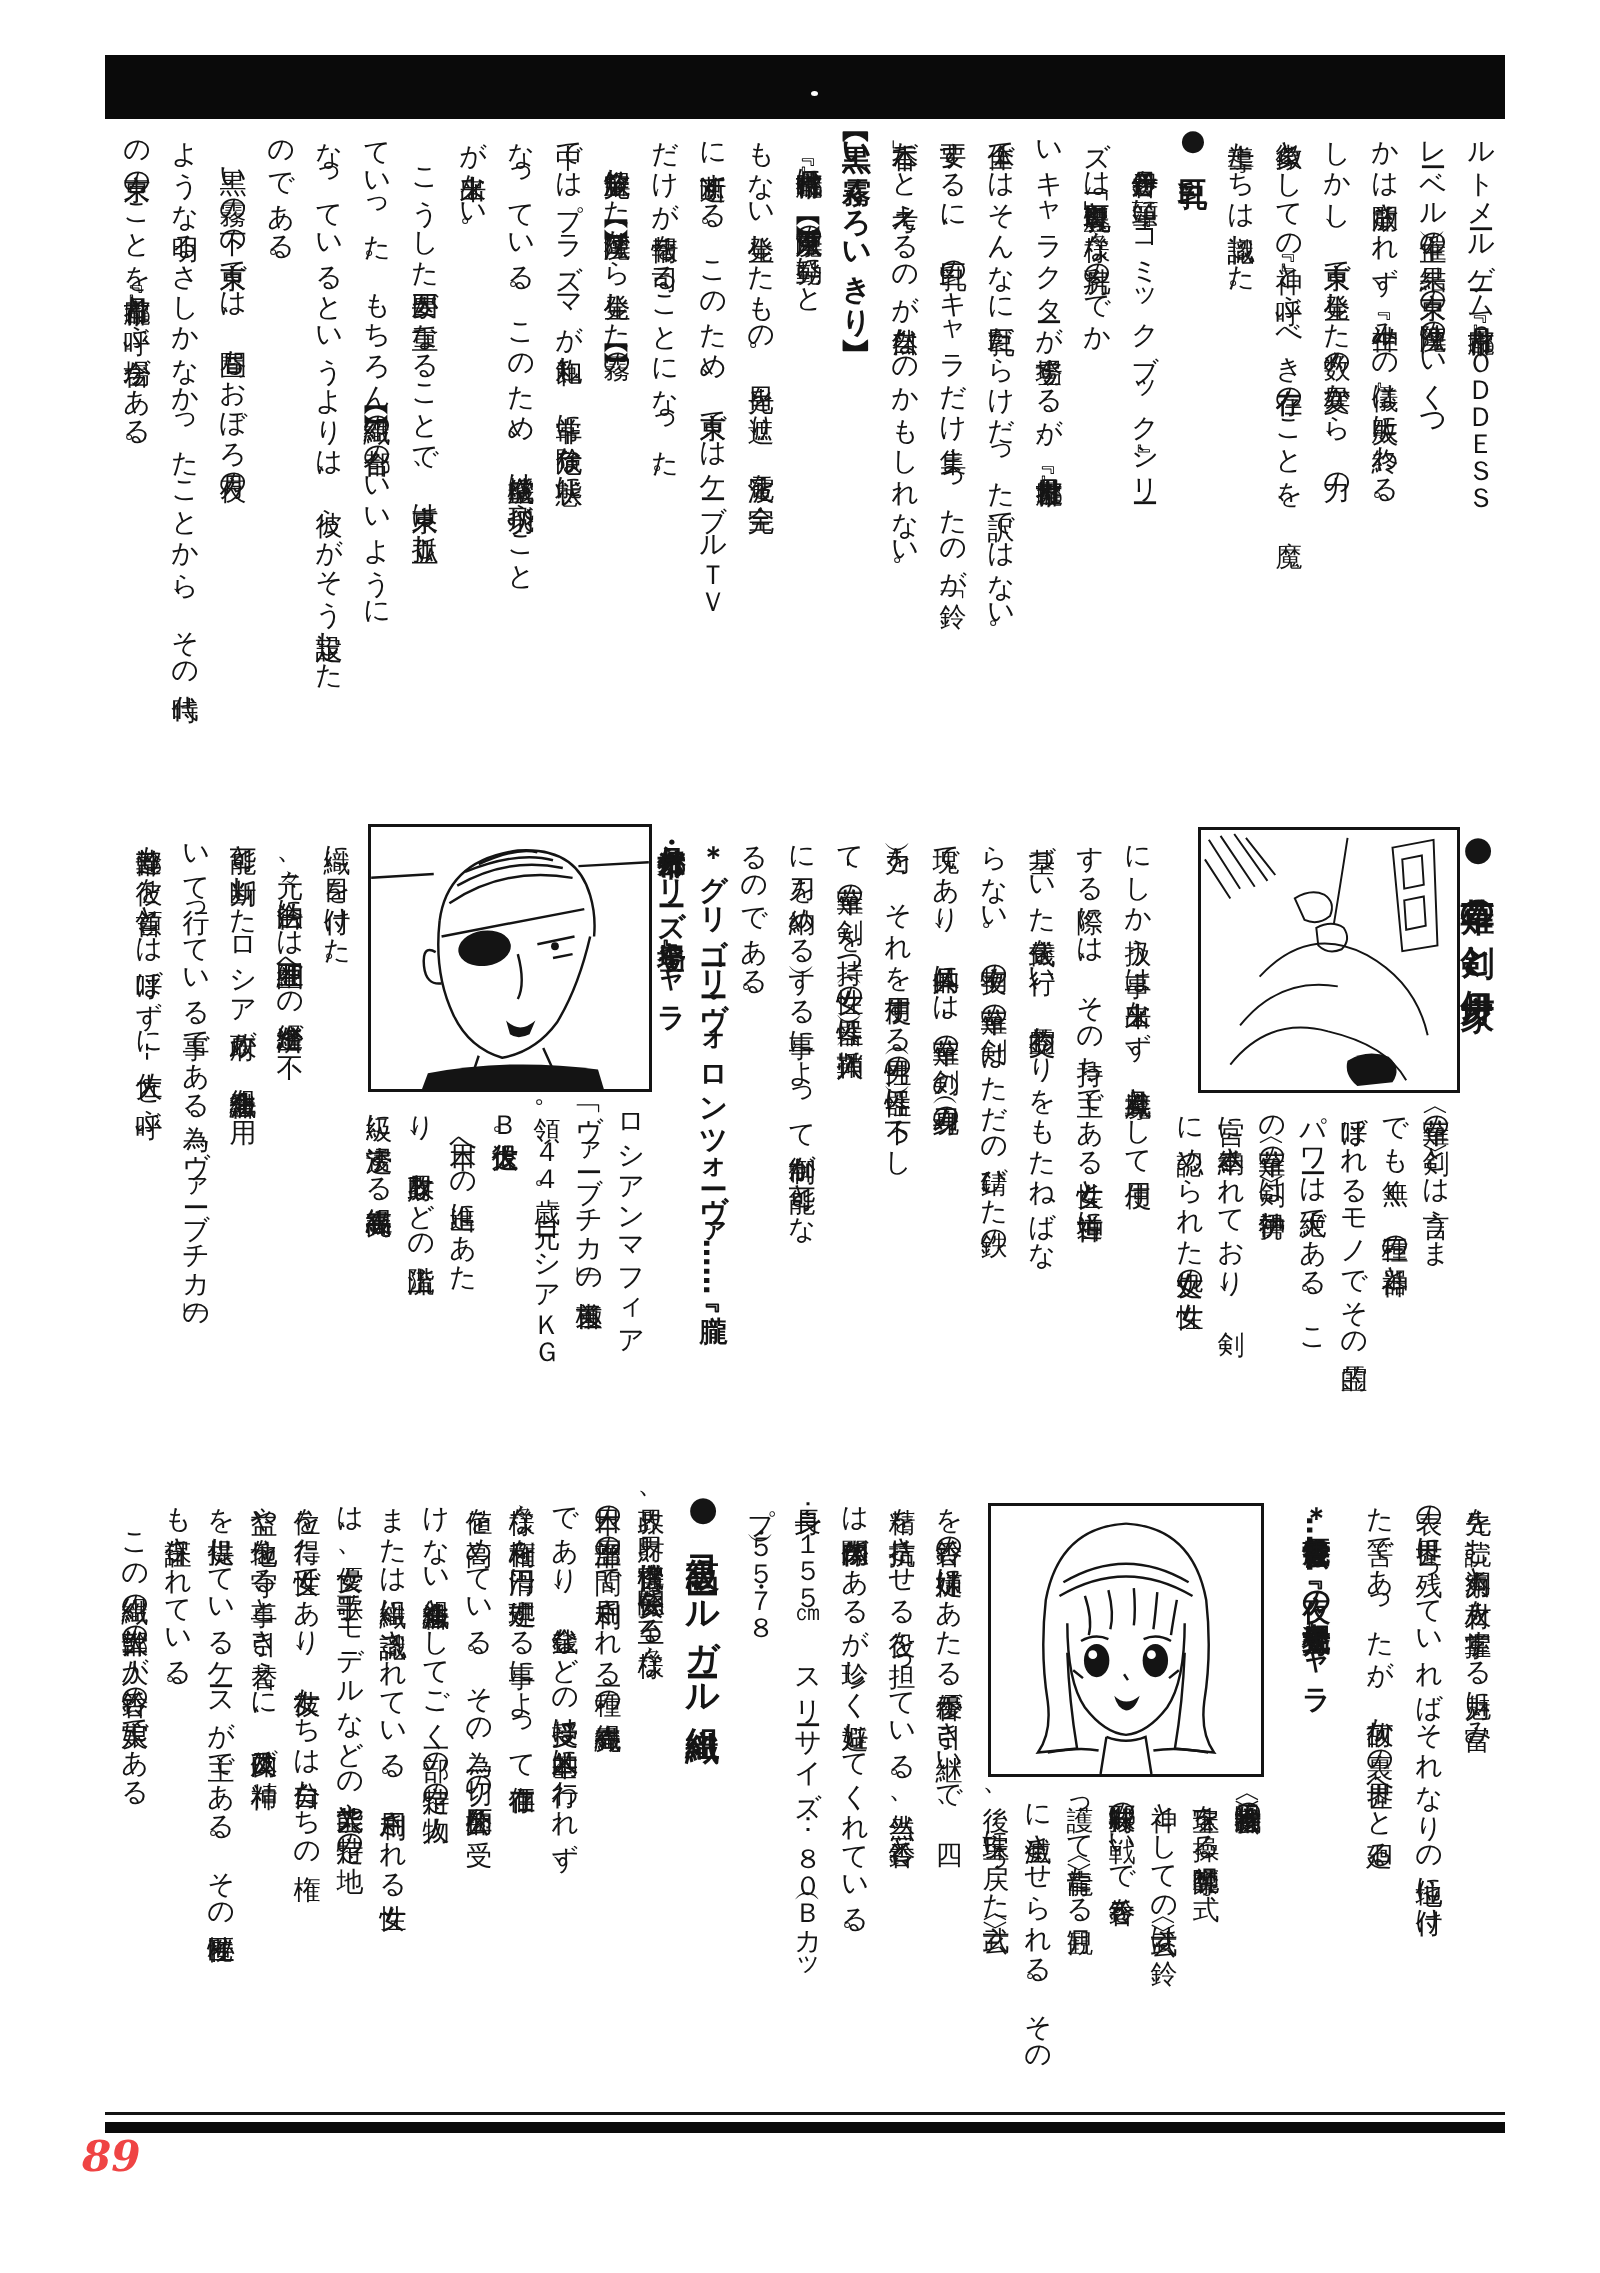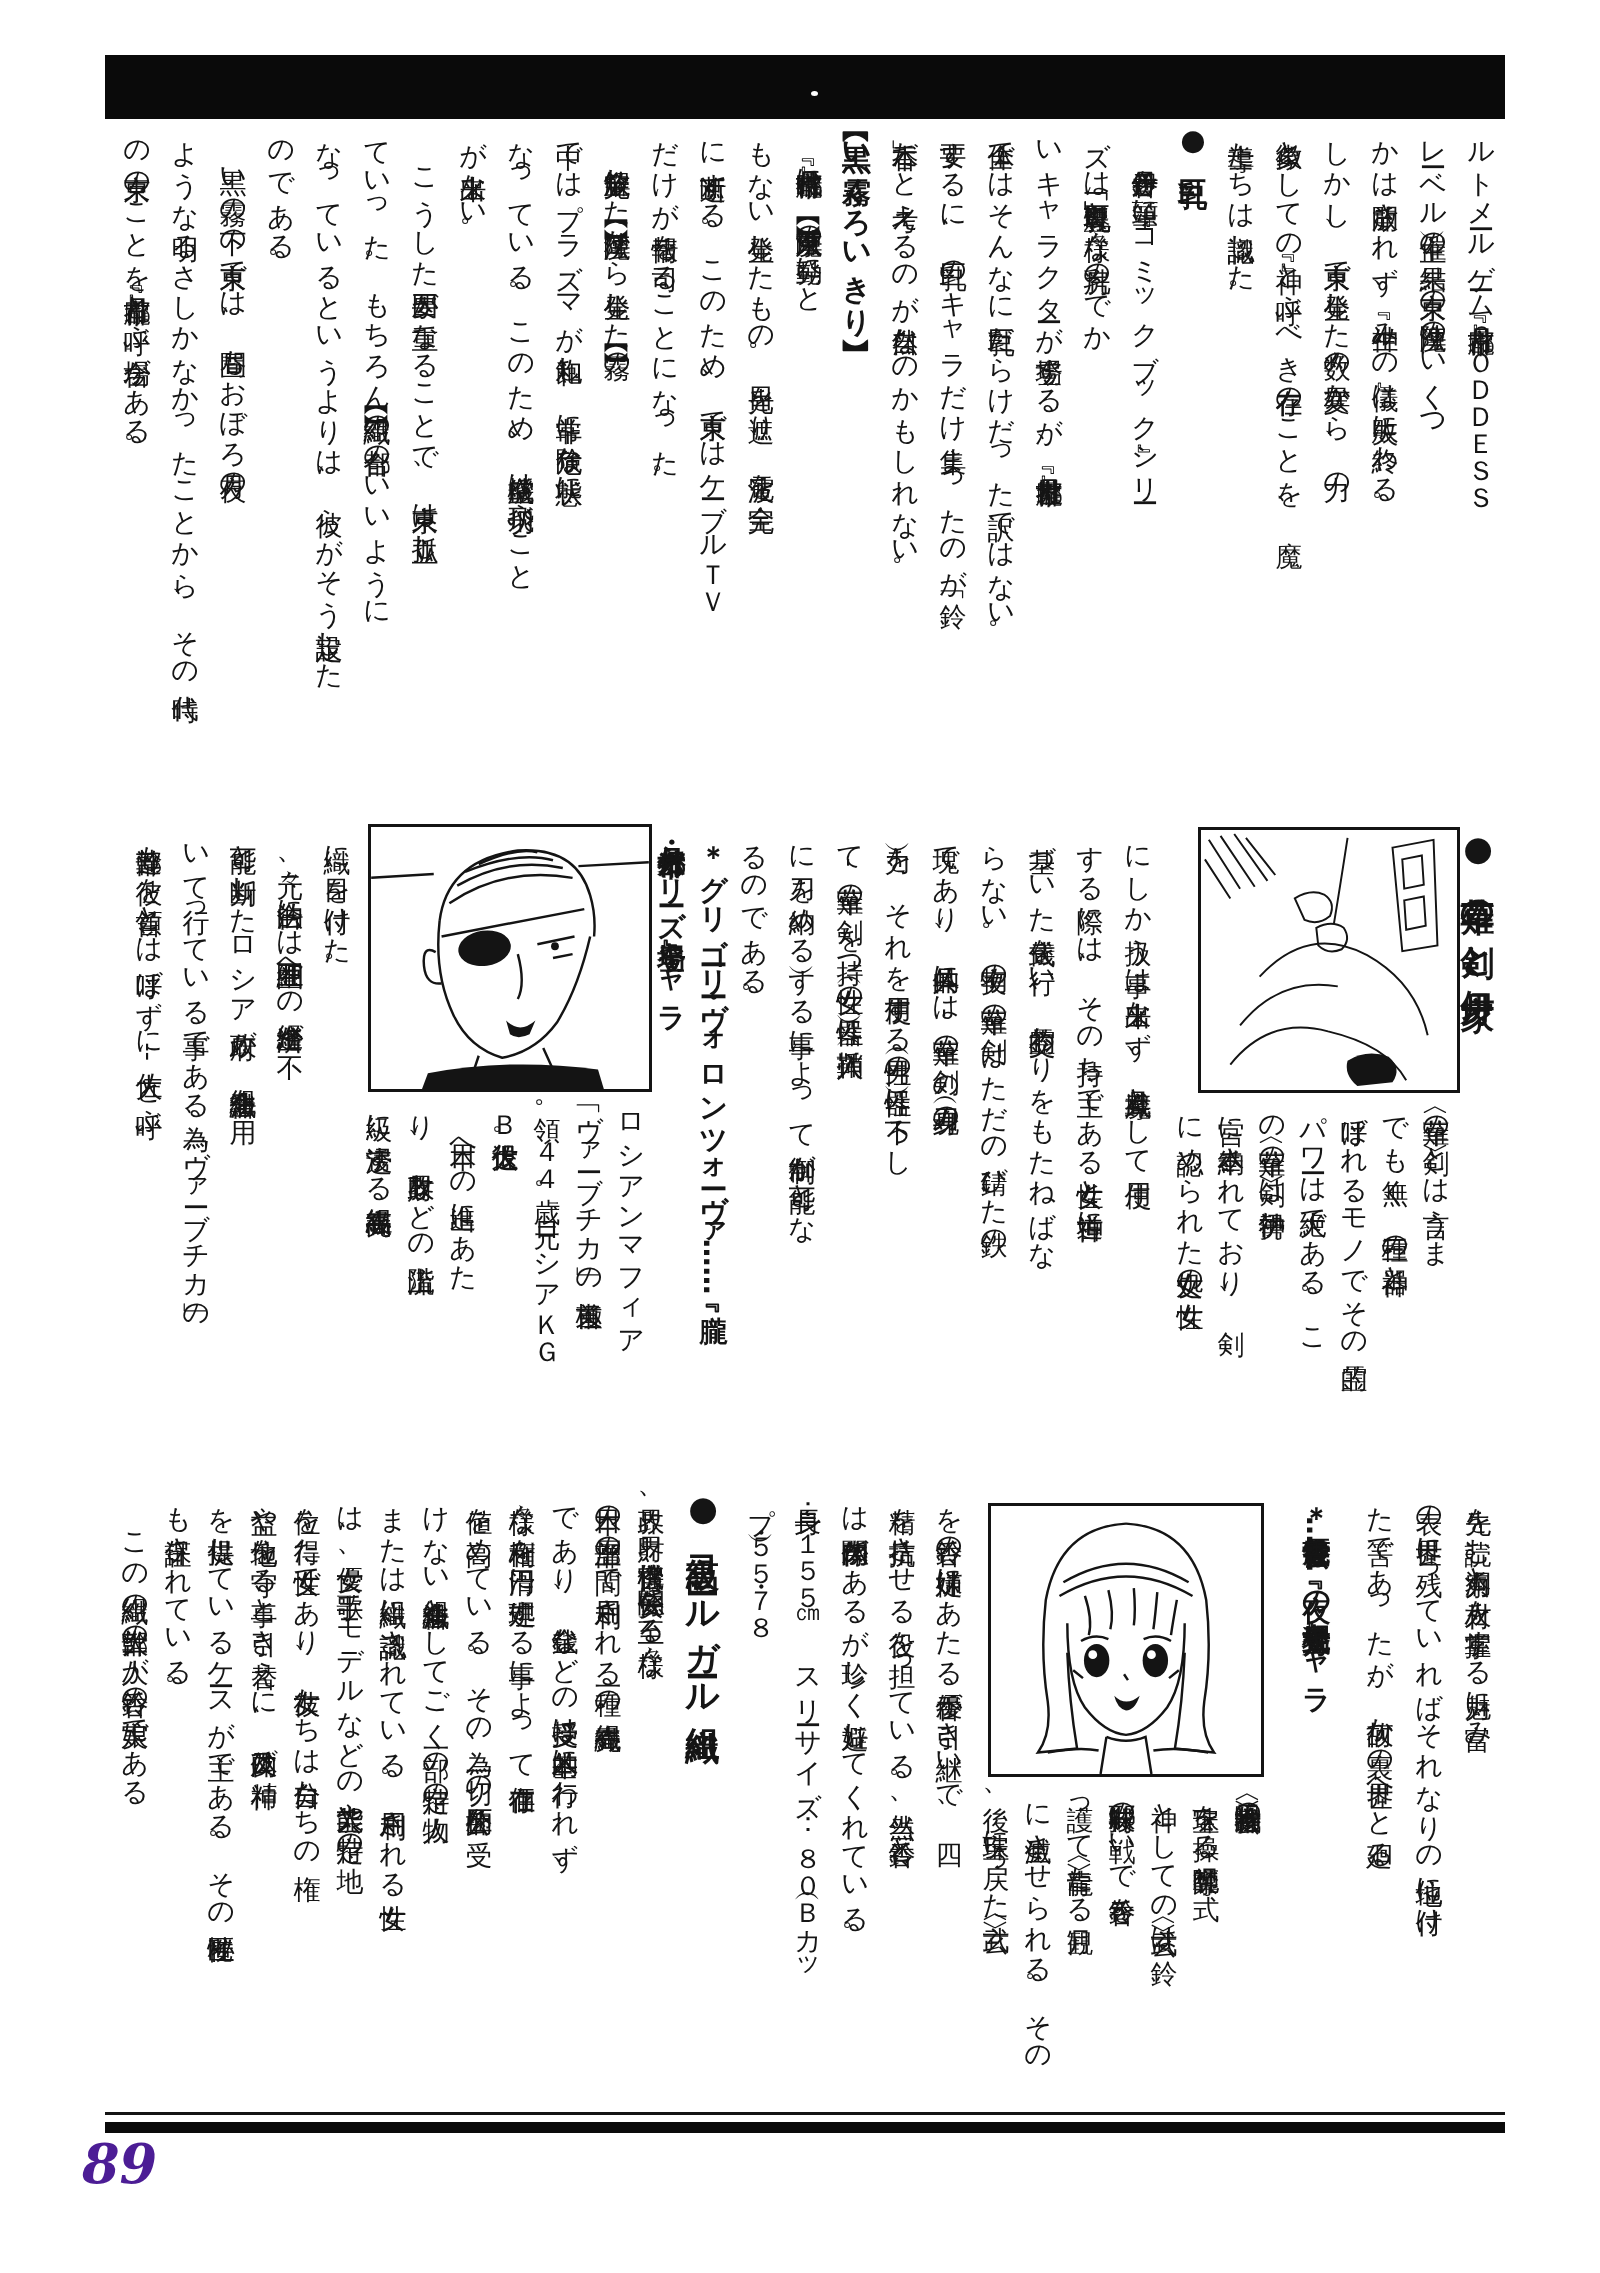--- a/index.html
+++ b/index.html
@@ -84,21 +84,21 @@
   .img1 { left: 1198px; top: 827px; width: 262px; height: 266px; }
   .img2 { left: 368px;  top: 824px; width: 284px; height: 268px; }
   .img3 { left: 988px;  top: 1503px; width: 276px; height: 274px; }
 
   
   .rule-thin  { position: absolute; left: 105px; top: 2112px; width: 1400px; height: 3px;  background: #141414; }
   .rule-thick { position: absolute; left: 105px; top: 2122px; width: 1400px; height: 11px; background: #0a0a0a; }
   .page-number {
     position: absolute; left: 82px; top: 2132px;
     font-family: "DejaVu Serif", "Liberation Serif", serif;
-    font-style: italic; font-weight: 700; font-size: 54px; color: #4c1d95;
+    font-style: italic; font-weight: 700; font-size: 42px; color: #ef4444;
   }
 </style>
 </head>
 <body>
 
 <div class="page">
 
   <div class="header-bar">
     <span class="speck"></span>
   </div>

